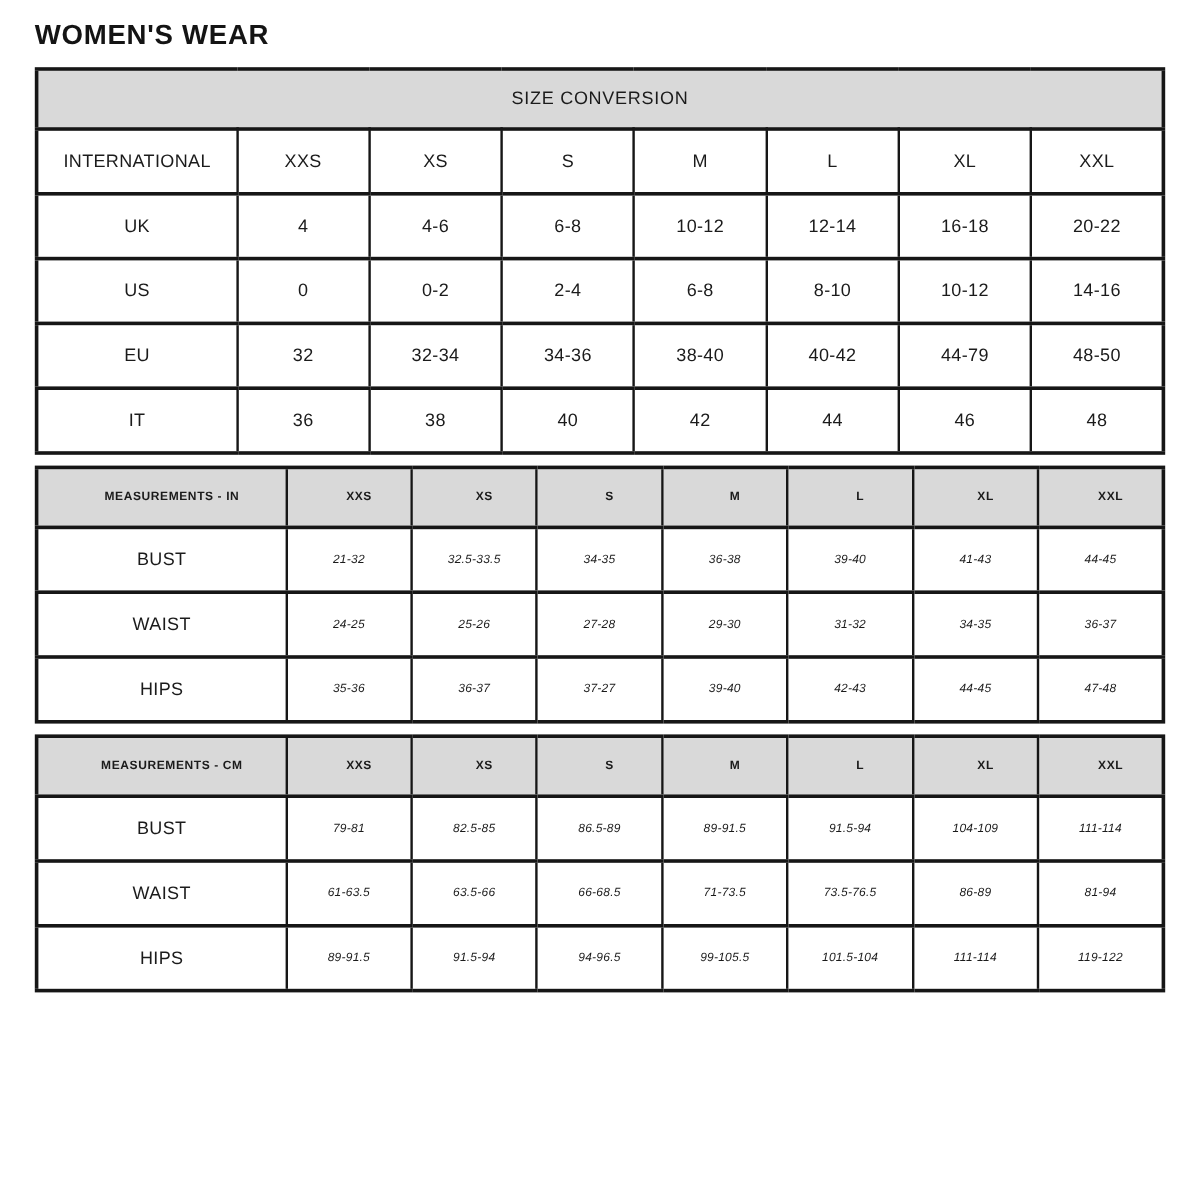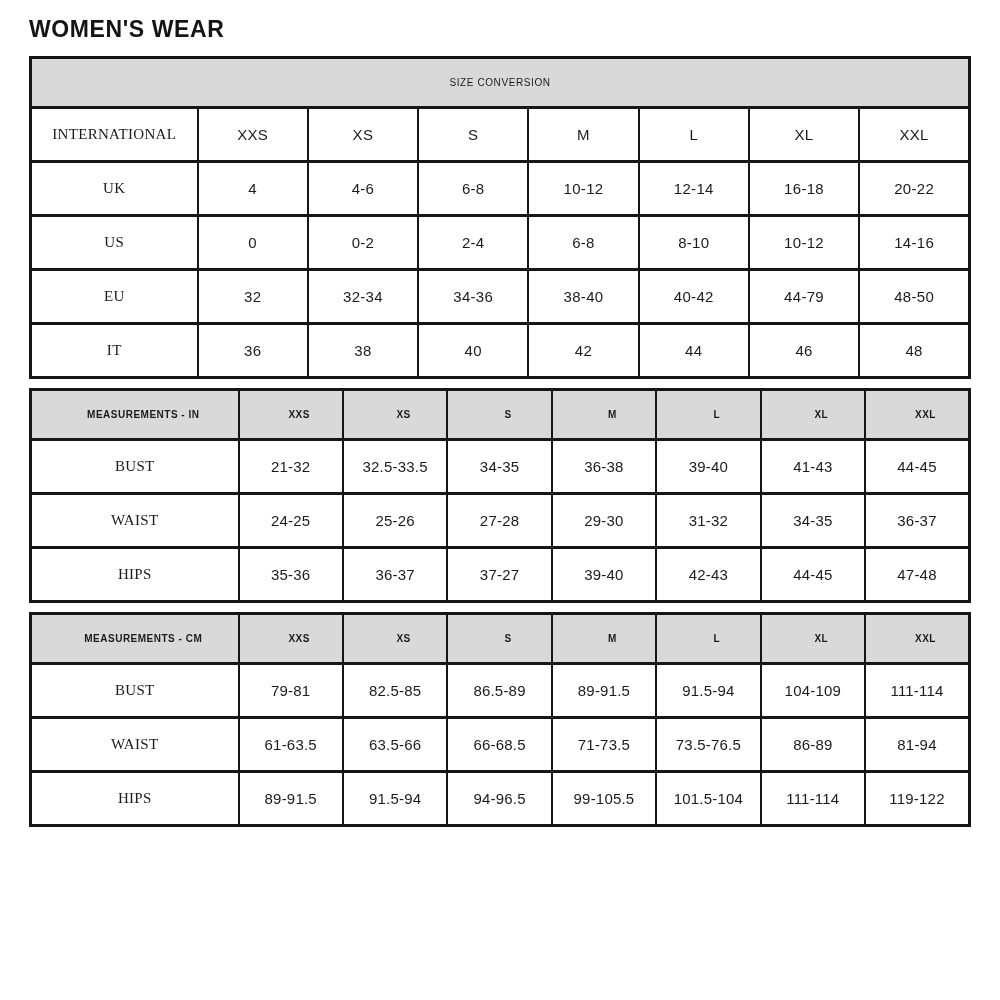--- a/index.html
+++ b/index.html
@@ -49,45 +49,46 @@
     white-space: nowrap;
   }
   
   col.c-label1 { width: 167px; }
   col.c-label2 { width: 208px; }
 
   
   td.caption {
     background: var(--header-bg);
     height: 50px;
-    font-size: 10px;
+    font-size: 15px;
     font-weight: 700;
     letter-spacing: 0.6px;
   }
   
   tr.size-head th {
     background: var(--header-bg);
     height: 50px;
     font-size: 10px;
     font-weight: 700;
     letter-spacing: 0.5px;
     padding-left: 21px;
   }
   
   tr.data td, tr.data th {
     height: 54px;
     font-size: 15px;
     letter-spacing: 0.3px;
   }
   
   table.t-meas tr.data td.cell {
-    font-size: 15px;
+    font-size: 10px;
     letter-spacing: 0.2px;
-  }
-  th.row-label { font-weight: 400; font-family: Liberation Serif, serif; }
+    font-style: italic;
+  }
+  th.row-label { font-weight: 400; }
 </style>
 </head>
 <body>
 
 <div class="page">
 
   <h1 class="title">WOMEN'S WEAR</h1>
 
   <table class="tbl t-conv">
     <colgroup>

